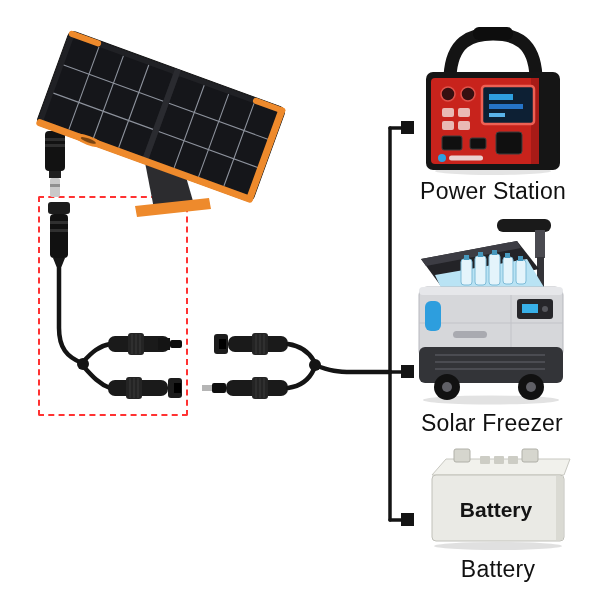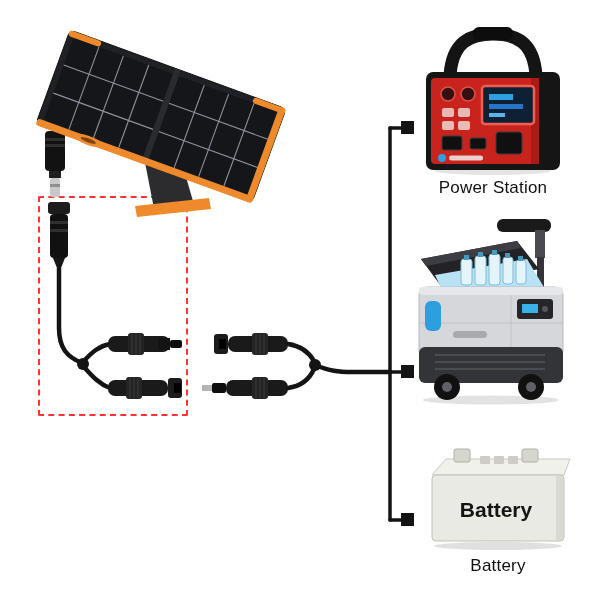--- a/index.html
+++ b/index.html
@@ -2,21 +2,21 @@
 <html style="--highlight-red: #ff3232; --panel-orange: #ee8a2c; --power-station-red: #c8231c; --cable-black: #141414; --interior-blue: #b9e3f4; --freezer-accent-blue: #2d9ede; --label-text: #111111;"><head>
 <meta charset="utf-8">
 <style>
   html,body{margin:0;padding:0;background:#fff;}
   .canvas{
     position:relative;width:600px;height:600px;background:#ffffff;overflow:hidden;
     font-family:"Liberation Sans",sans-serif;
   }
   .abs{position:absolute;}
   .label{
-    position:absolute;font-size:17px;color:var(--label-text,#111);text-align:center;
+    position:absolute;font-size:23px;color:var(--label-text,#111);text-align:center;
     letter-spacing:.2px;white-space:nowrap;
   }
   .highlight-box{
     position:absolute;left:38px;top:196px;width:146px;height:216px;
     border:2px dashed var(--highlight-red,#ff3232);border-radius:2px;
   }
   
   svg{display:block;}
   svg text{font-family:"Liberation Sans",sans-serif;}
   .cable{stroke:var(--cable-black,#141414);fill:none;stroke-linecap:round;}
@@ -237,15 +237,16 @@
       <rect x="90" y="13" width="10" height="8" rx="1" fill="#cdcdc5"></rect>
     </g>
     <g>
       <rect x="14" y="32" width="132" height="66" rx="4" fill="#eaeae5" stroke="#c0c0b9"></rect>
       <rect x="138" y="33" width="7" height="64" fill="#dadad3"></rect>
       <text x="78" y="74" text-anchor="middle" font-size="21" font-weight="bold" fill="#141414">Battery</text>
     </g>
   </svg>
 
   <div class="label" style="left:418px;top:178px;width:150px">Power Station</div>
+  <div class="label" style="left:412px;top:410px;width:160px">Solar Freezer</div>
   <div class="label" style="left:423px;top:556px;width:150px">Battery</div>
 
 </div>
 
 </body></html>

